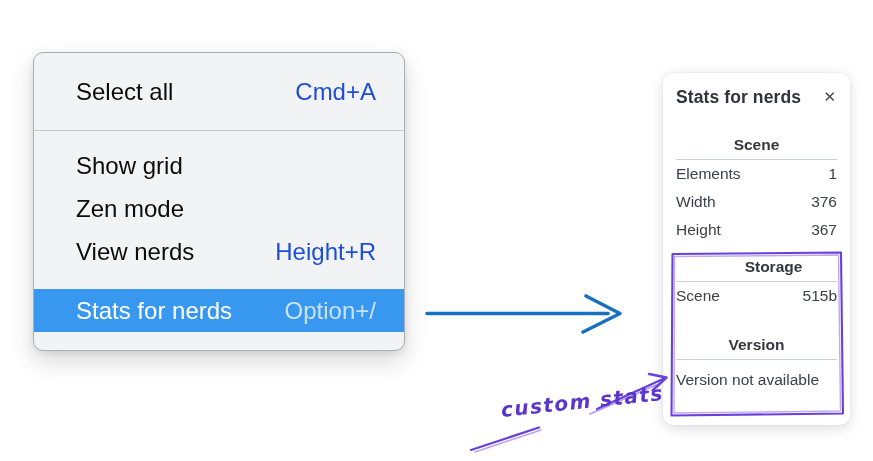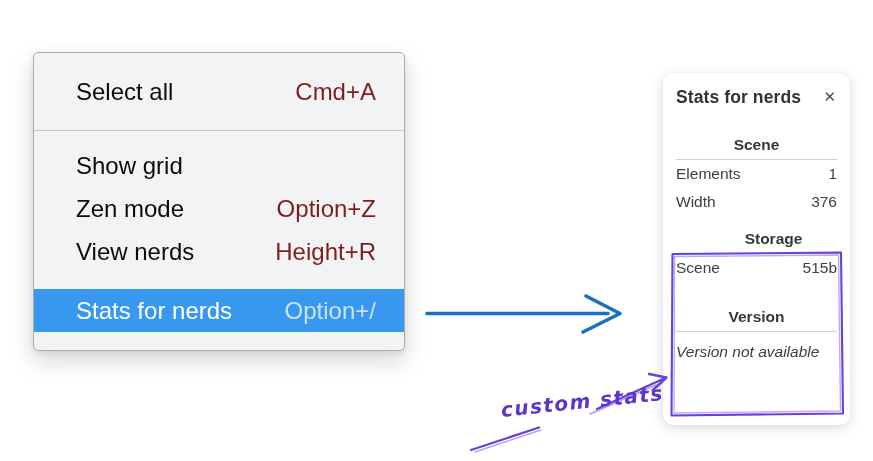--- a/index.html
+++ b/index.html
@@ -3,31 +3,31 @@
 <meta charset="utf-8">
 <style>
   * { margin:0; padding:0; box-sizing:border-box; }
   html,body { background:#ffffff; }
   body { font-family:"Liberation Sans", sans-serif; }
   .stage { position:relative; width:873px; height:461px; background:#fff; overflow:hidden; }
 
   
   .menu {
     position:absolute; left:33px; top:52px; width:372px; height:299px;
-    background:#f2f3f5; border:1.5px solid #a8aeb6; border-radius:5px;
+    background:#f2f3f5; border:1.5px solid #a8aeb6; border-radius:10px;
     box-shadow:0 10px 24px rgba(0,0,0,.16), 0 2px 6px rgba(0,0,0,.08);
     font-size:24px; color:#0c0c0e; overflow:hidden;
   }
   .menu-section.top { padding:17px 0; }
   .menu-section.bottom { padding-top:13px; }
   .menu-row {
     display:flex; justify-content:space-between; align-items:center;
     height:43px; padding:0 28px 0 42px; cursor:default;
   }
-  .menu-row .shortcut { color:#7f1d1d; }
+  .menu-row .shortcut { color:#1d4ed8; }
   .menu-divider { border-top:1px solid #c5c8cc; }
   .menu-row.highlighted {
     margin-top:16px; background:#3898f0; color:#ffffff;
   }
   .menu-row.highlighted .shortcut { color:rgba(255,255,255,.72); }
 
   
   .panel {
     position:absolute; left:663px; top:73px; width:187px; height:352px;
     background:#ffffff; border-radius:10px;
@@ -43,21 +43,21 @@
   .section-header {
     text-align:center; font-weight:bold; font-size:15.5px; color:#33383e;
   }
   .sh-scene   { margin-top:28px; }
   .sh-storage { margin-top:14px;margin-left:34px; }
   .sh-version { margin-top:26px; }
   .rule { border:none; border-top:1px solid #ccd1d7; margin:5px 0 0; }
   .stat-row {
     display:flex; justify-content:space-between; align-items:center; height:28px;gap:23px;
   }
-  .version-note { margin-top:11px; font-size:15.5px; color:#3b4149;font-style:italic; }
+  .version-note { margin-top:11px; font-size:15.5px; color:#3b4149; }
 
   
   .overlay { position:absolute; left:0; top:0; width:873px; height:461px; pointer-events:none; }
   .custom-stats-label {
     position:absolute; left:501px; top:398px;
     font-family:"DejaVu Sans", sans-serif; font-style:italic; font-weight:bold;
     font-size:20px; letter-spacing:1.5px; color:#5a36cc;
     transform:rotate(-6deg); transform-origin:left center;
   }
 </style>
@@ -73,21 +73,20 @@
         <span class="shortcut">Cmd+A</span>
       </div>
     </div>
     <div class="menu-divider"></div>
     <div class="menu-section bottom">
       <div class="menu-row">
         <span>Show grid</span>
       </div>
       <div class="menu-row">
         <span>Zen mode</span>
-        <span class="shortcut">Option+Z</span>
       </div>
       <div class="menu-row">
         <span>View nerds</span>
         <span class="shortcut">Height+R</span>
       </div>
       <div class="menu-row highlighted">
         <span>Stats for nerds</span>
         <span class="shortcut">Option+/</span>
       </div>
     </div>
@@ -101,20 +100,24 @@
 
     <div class="section-header sh-scene">Scene</div>
     <hr class="rule">
     <div class="stat-row">
       <span>Elements</span>
       <span>1</span>
     </div>
     <div class="stat-row">
       <span>Width</span>
       <span>376</span>
+    </div>
+    <div class="stat-row">
+      <span>Height</span>
+      <span>367</span>
     </div>
 
     <div class="section-header sh-storage">Storage</div>
     <hr class="rule">
     <div class="stat-row">
       <span>Scene</span>
       <span>515b</span>
     </div>
 
     <div class="section-header sh-version">Version</div>

